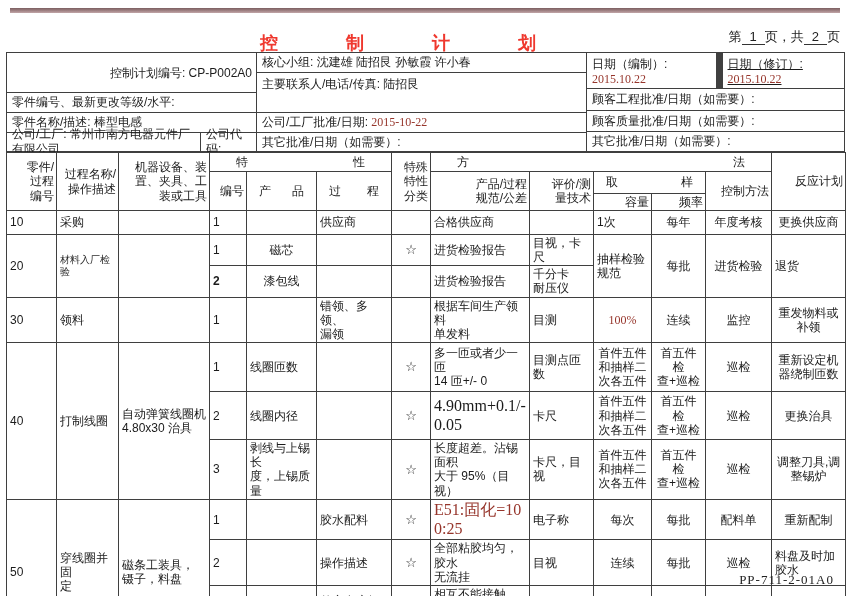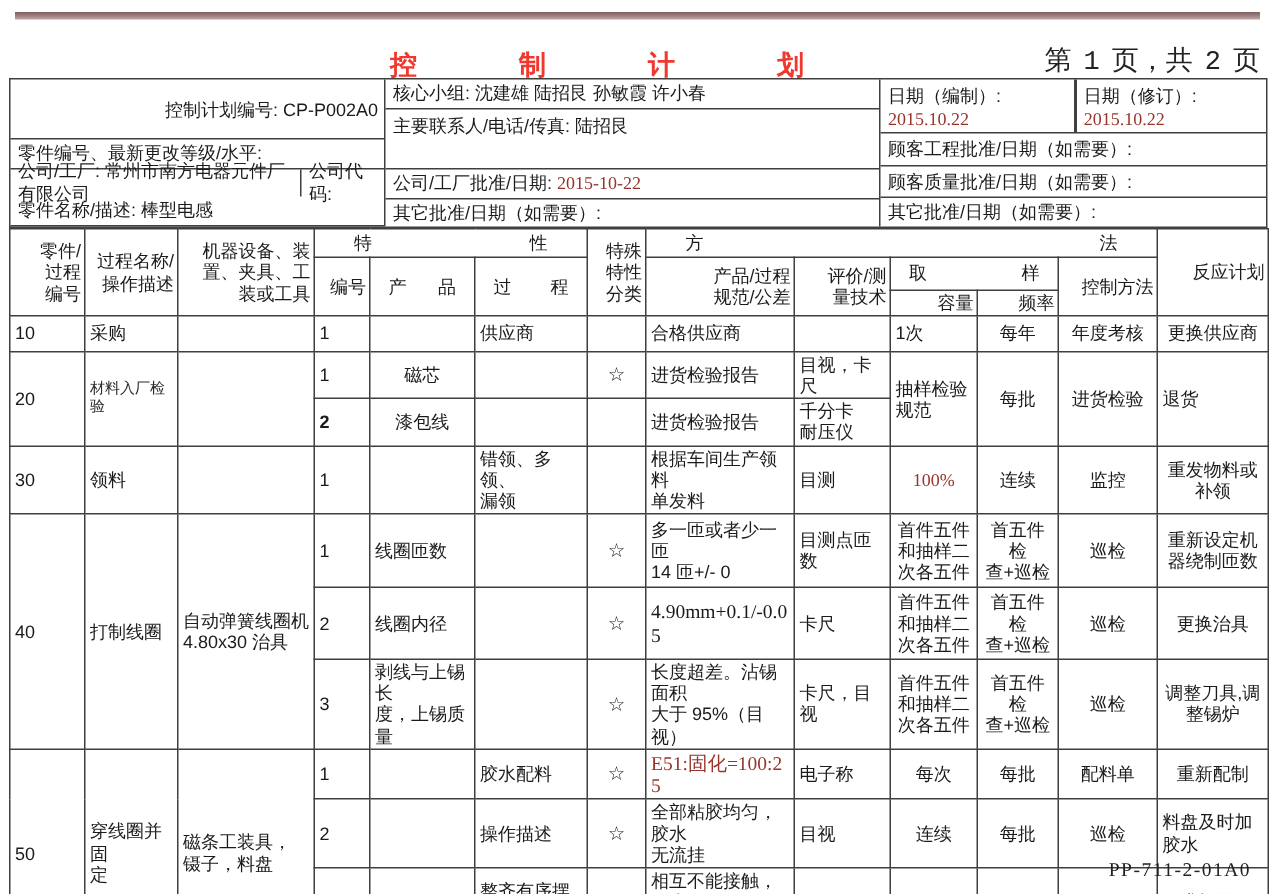--- a/index.html
+++ b/index.html
@@ -9,34 +9,34 @@
     color:#1b1b1b;
   }
   .page { position:relative; width:850px; height:596px; background:#fff; overflow:hidden; }
 
   .topbar { position:absolute; top:8px; left:10px; right:10px; height:5px;
     background:linear-gradient(180deg,#7c5f61 0%,#9a7c7e 45%,#c2a6a8 100%); }
 
   .title { position:absolute; top:31px; left:260px; font-size:18px; font-weight:bold;
     color:#ef382e; letter-spacing:68px; white-space:nowrap; }
 
-  .pageinfo { position:absolute; top:28px; right:10px; font-size:18px; color:#222; white-space:nowrap;font-family:Liberation Mono, monospace; }
+  .pageinfo { position:absolute; top:28px; right:10px; font-size:13px; color:#222; white-space:nowrap; }
   .pg-num { display:inline-block; padding:0 8px; border-bottom:1px solid #333; text-align:center; }
 
   
   .hdr { position:absolute; top:52px; left:6px; width:839px; height:100px;
     display:flex; border:1px solid #3f3f3f; box-sizing:border-box; font-size:12px; background:#fff; }
   .hgroup { box-sizing:border-box; display:flex; flex-direction:column; }
   .hgroup + .hgroup { border-left:1px solid #3f3f3f; }
   .hrow { box-sizing:border-box; border-bottom:1px solid #3f3f3f; display:flex; align-items:center; }
   .hrow.last { border-bottom:none; }
   .hcell { padding:1px 5px; box-sizing:border-box; flex:1; line-height:1.25; }
   .hcell.fixed { flex:none; height:100%; display:flex; align-items:center; border-right:1px solid #3f3f3f; }
   .hcell.half  { flex:none; width:50%; height:100%; display:flex; align-items:flex-start; padding-top:4px; box-sizing:border-box; }
-  .hcell.half + .hcell.half { border-left:2px solid #404040; width:calc(50% - 1px); }
+  .hcell.half + .hcell.half { border-left:7px solid #404040; width:calc(50% - 1px);text-decoration:underline; }
   .stack { width:100%; padding:3px 4px; box-sizing:border-box; }
   .cbrow { display:flex; align-items:center; }
   .cb { width:29px; height:16px; border:1px solid #3f3f3f; display:inline-flex;
     align-items:center; justify-content:center; font-size:11px; margin-right:3px; background:#fff; box-sizing:border-box; }
   .cblabel { margin-right:4px; }
   .planno { margin-top:2px; padding-left:1px;text-align:right; }
   .val { color:#96352b; font-family:"Liberation Serif","DejaVu Serif",serif; }
 
   
   table.main { position:absolute; top:152px; left:6px; width:839px;
@@ -47,21 +47,21 @@
     white-space:pre-line; overflow:hidden; word-break:break-all;
   }
   table.main th { font-weight:normal; text-align:right; padding:0 2px; }
   .spread  { text-align:justify; text-align-last:justify; padding:0 26px !important; }
   .spread2 { text-align:justify; text-align-last:justify; padding:0 12px !important; }
   .ta-c { text-align:center; }
   .ta-l { text-align:left;margin-left:28px; }
   .va-t { vertical-align:top; padding-top:3px; }
   .small { font-size:10px; color:#2c2c2c;margin-top:31px; }
   .bold { font-weight:bold; }
-  .num { font-family:"Liberation Serif","DejaVu Serif",serif; font-size:13px; }
+  .num { font-family:"Liberation Serif","DejaVu Serif",serif; font-size:16px; }
   .star { font-size:13px; }
   tr.hr19 { height:19px; } tr.hr22 { height:22px; } tr.hr17 { height:17px; }
   tr.rh24 { height:24px; } tr.rh29 { height:29px; } tr.rh36 { height:36px; }
   tr.rh49 { height:49px; } tr.rh48 { height:48px; } tr.rh50 { height:50px; }
   tr.rh30 { height:30px; } tr.rh33 { height:33px; }
 
   .docnum { position:absolute; top:572px; right:16px; font-size:13px; letter-spacing:1px;
     font-family:"Liberation Serif","DejaVu Serif",serif; color:#222; }
 </style>
 </head>
@@ -81,26 +81,26 @@
 
     <div class="hgroup" style="width:249px">
       <div class="hrow" style="height:40px">
         <div class="stack">
           <div class="planno">控制计划编号: CP-P002A0</div>
         </div>
       </div>
       <div class="hrow" style="height:20px">
         <div class="hcell">零件编号、最新更改等级/水平:</div>
       </div>
+      <div class="hrow" style="height:20px">
+        <div class="hcell">零件名称/描述: 棒型电感</div>
+      </div>
       <div class="hrow last" style="height:18px">
         <div class="hcell fixed" style="width:194px">公司/工厂: 常州市南方电器元件厂有限公司</div>
         <div class="hcell">公司代码:</div>
-      </div>
-      <div class="hrow" style="height:20px">
-        <div class="hcell">零件名称/描述: 棒型电感</div>
       </div>
     </div>
 
     <div class="hgroup" style="width:330px">
       <div class="hrow" style="height:20px">
         <div class="hcell">核心小组: 沈建雄  陆招艮  孙敏霞  许小春</div>
       </div>
       <div class="hrow" style="height:40px;align-items:flex-start">
         <div class="hcell" style="padding-top:4px">主要联系人/电话/传真: 陆招艮</div>
       </div>

